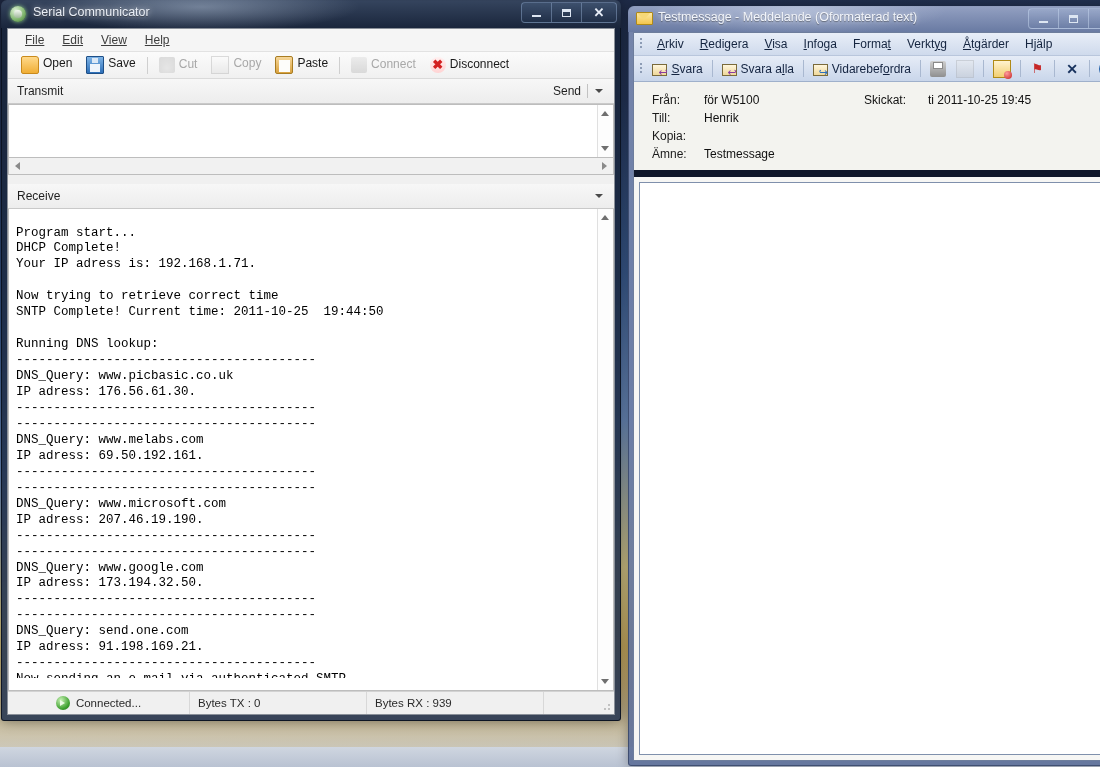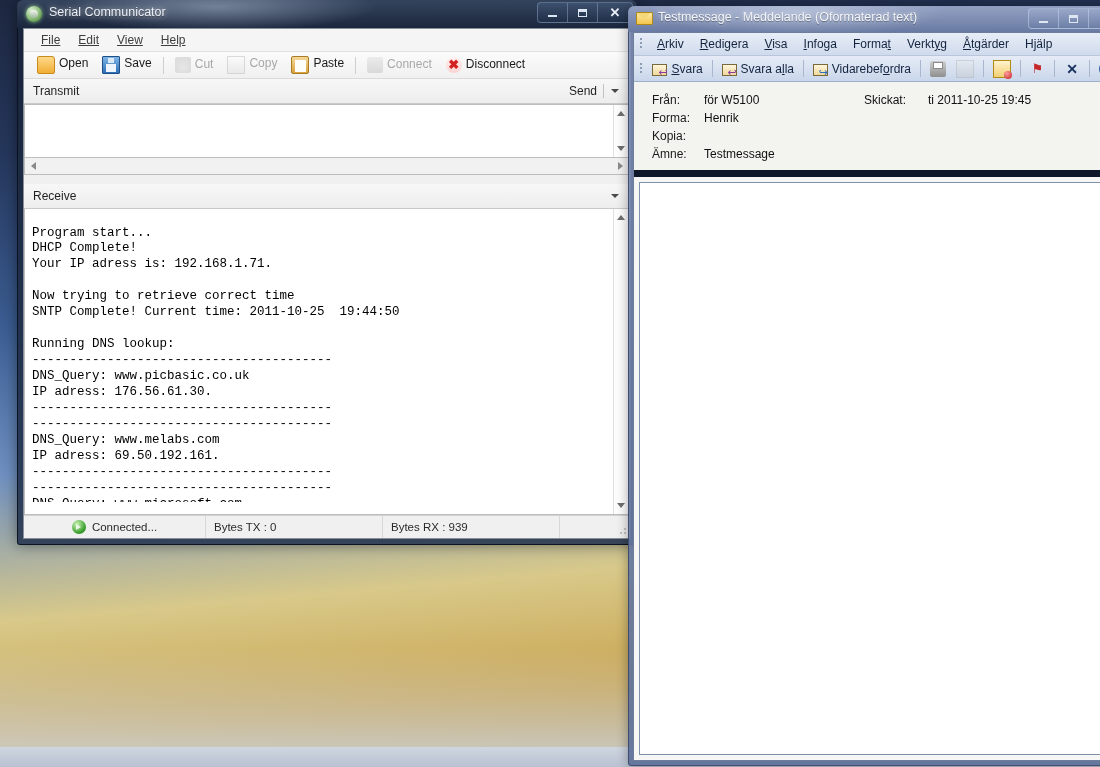--- a/index.html
+++ b/index.html
@@ -18,21 +18,21 @@
   #desktop .band{position:absolute;left:0;right:0;bottom:0;height:120px;
     background:linear-gradient(180deg,rgba(186,205,233,.0),rgba(206,215,228,.85));}
   #desktop .taskbar{position:absolute;left:0;right:0;bottom:0;height:20px;
     background:linear-gradient(180deg,#cfd6e0,#b9c2d2);}
 
   
   .win{position:absolute;box-sizing:border-box;}
   .win .frame{position:absolute;inset:0;border-radius:7px 7px 3px 3px;}
 
   
-  #winSerial{left:17px;top:0px;width:620px;height:545px;}
+  #winSerial{left:1px;top:0px;width:620px;height:721px;}
   #winSerial .frame{
     background:linear-gradient(180deg,rgba(24,36,58,.93),rgba(36,52,80,.88));
     border:1px solid rgba(10,18,32,.9);
     box-shadow:0 0 14px rgba(0,0,0,.45);
   }
   #winSerial .titlebar{position:absolute;left:0;right:0;top:0;height:28px;
     border-radius:6px 6px 0 0;overflow:hidden;
     background:linear-gradient(180deg,rgba(58,74,100,.86),rgba(26,38,60,.92));}
   #winSerial .titlebar .gloss{position:absolute;left:40px;top:-18px;width:320px;height:50px;
     background:radial-gradient(ellipse at center,rgba(215,230,250,.40),rgba(215,230,250,0) 70%);}
@@ -429,21 +429,21 @@
     </div>
 
     <div class="hdrzone">
       <div class="hdrrow">
         <span class="lbl">Från:</span>
         <span class="val">för W5100</span>
         <span class="lbl2">Skickat:</span>
         <span class="val2">ti 2011-10-25 19:45</span>
       </div>
       <div class="hdrrow">
-        <span class="lbl">Forma:</span>
+        <span class="lbl">Till:</span>
         <span class="val">Henrik</span>
       </div>
       <div class="hdrrow">
         <span class="lbl">Kopia:</span>
         <span class="val"></span>
       </div>
       <div class="hdrrow">
         <span class="lbl">Ämne:</span>
         <span class="val">Testmessage</span>
       </div>

